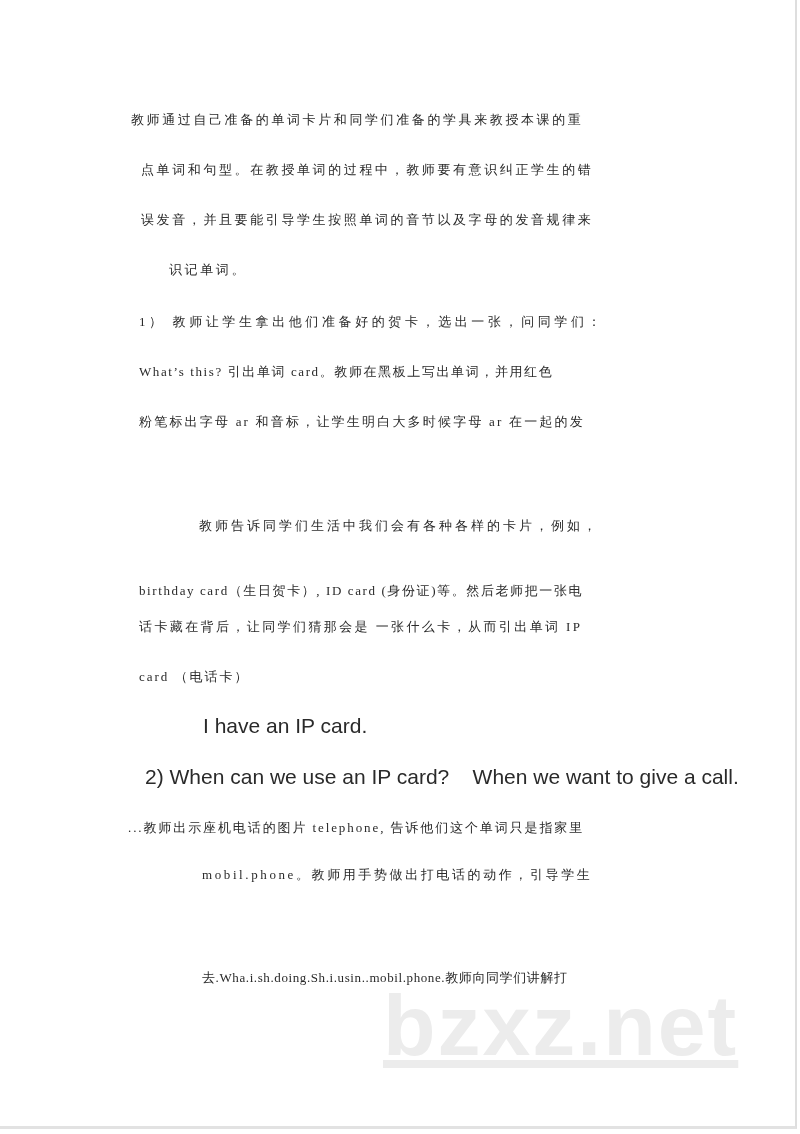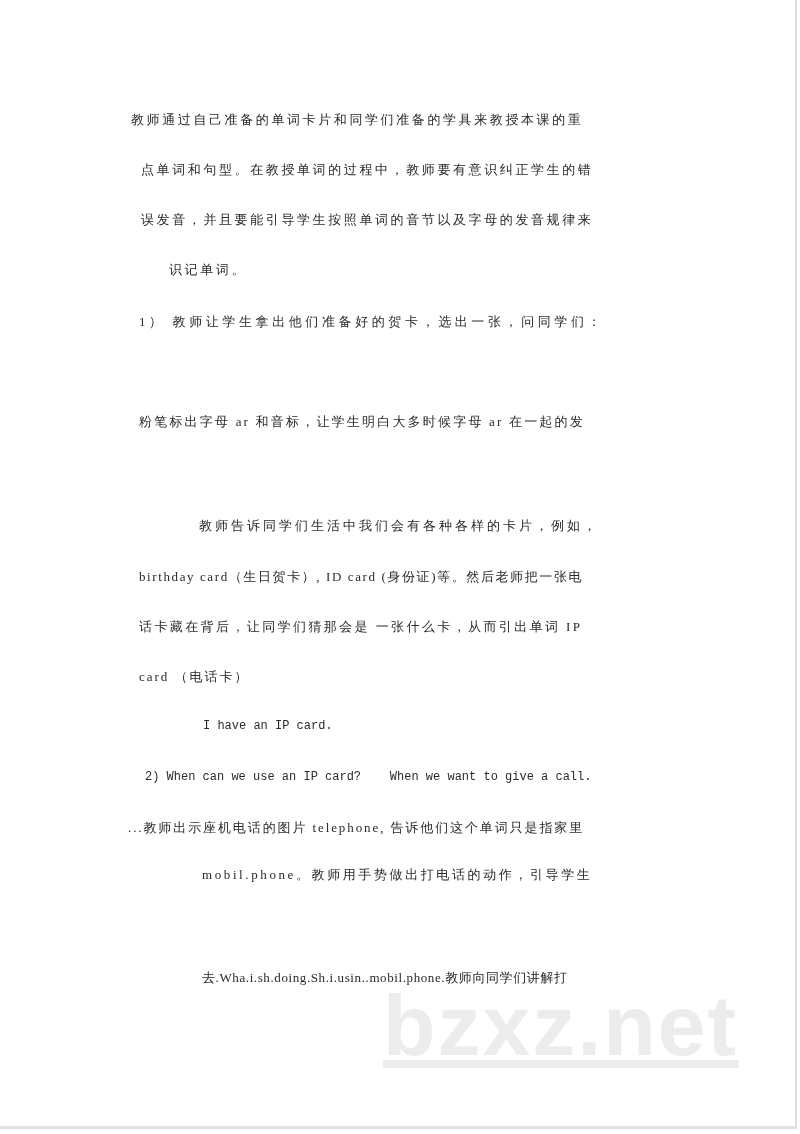--- a/index.html
+++ b/index.html
@@ -27,22 +27,22 @@
     .line {
       position: absolute;
       white-space: nowrap;
       font-family: Liberation Serif, serif;
       font-size: 13px;
       color: #2a2a2a;
       letter-spacing: 2.6px;
       line-height: 24px;
     }
     .line.en {
-      font-family: Liberation Mono, monospace;
-      font-size: 12px;
+      font-family: Liberation Sans, sans-serif;
+      font-size: 21px;
       letter-spacing: 0;
     }
     .line.mix {
       letter-spacing: 2.2px;
     }
     .watermark {
       position: absolute;
       left: 383px;
       top: 982px;
       font-family: "Liberation Sans", "DejaVu Sans", sans-serif;
@@ -63,24 +63,25 @@
   <div class="watermark">bzxz.net</div>
 
   <div class="content">
 
     <div class="line" style="left:131px; top:108px;">教师通过自己准备的单词卡片和同学们准备的学具来教授本课的重</div>
     <div class="line" style="left:141px; top:158px;">点单词和句型。在教授单词的过程中，教师要有意识纠正学生的错</div>
     <div class="line" style="left:141px; top:208px;">误发音，并且要能引导学生按照单词的音节以及字母的发音规律来</div>
     <div class="line" style="left:141px; top:258px;margin-left:28px;">识记单词。</div>
 
     <div class="line mix" style="left:139px; top:310px; letter-spacing:3.6px;">1） 教师让学生拿出他们准备好的贺卡，选出一张，问同学们：</div>
+    <div class="line mix" style="left:139px; top:360px; letter-spacing:1.6px;">What’s this?  引出单词 card。教师在黑板上写出单词，并用红色</div>
     <div class="line mix" style="left:139px; top:410px; letter-spacing:2.2px;">粉笔标出字母 ar 和音标，让学生明白大多时候字母 ar 在一起的发</div>
 
     <div class="line" style="left:199px; top:514px; letter-spacing:3px;">教师告诉同学们生活中我们会有各种各样的卡片，例如，</div>
-    <div class="line mix" style="left:139px; top:565px; letter-spacing:1.6px;text-align:right;">birthday card（生日贺卡）, ID card (身份证)等。然后老师把一张电</div>
+    <div class="line mix" style="left:139px; top:579px; letter-spacing:1.6px;text-align:right;">birthday card（生日贺卡）, ID card (身份证)等。然后老师把一张电</div>
     <div class="line mix" style="left:139px; top:615px; letter-spacing:2.4px;">话卡藏在背后，让同学们猜那会是 一张什么卡，从而引出单词 IP</div>
     <div class="line mix" style="left:139px; top:665px; letter-spacing:2px;">card （电话卡）</div>
 
     <div class="line en" style="left:203px; top:714px;">I have an IP card.</div>
 
     <div class="line en" style="left:145px; top:765px; white-space:pre;">2) When can we use an IP card?    When we want to give a call.</div>
     <div class="line mix" style="left:128px; top:816px; letter-spacing:1.9px;">...教师出示座机电话的图片 telephone, 告诉他们这个单词只是指家里</div>
     <div class="line mix" style="left:202px; top:863px; letter-spacing:2.6px;">mobil.phone。教师用手势做出打电话的动作，引导学生</div>
     <div class="line mix" style="left:202px; top:966px; letter-spacing:0.6px;">去.Wha.i.sh.doing.Sh.i.usin..mobil.phone.教师向同学们讲解打</div>
   </div>

